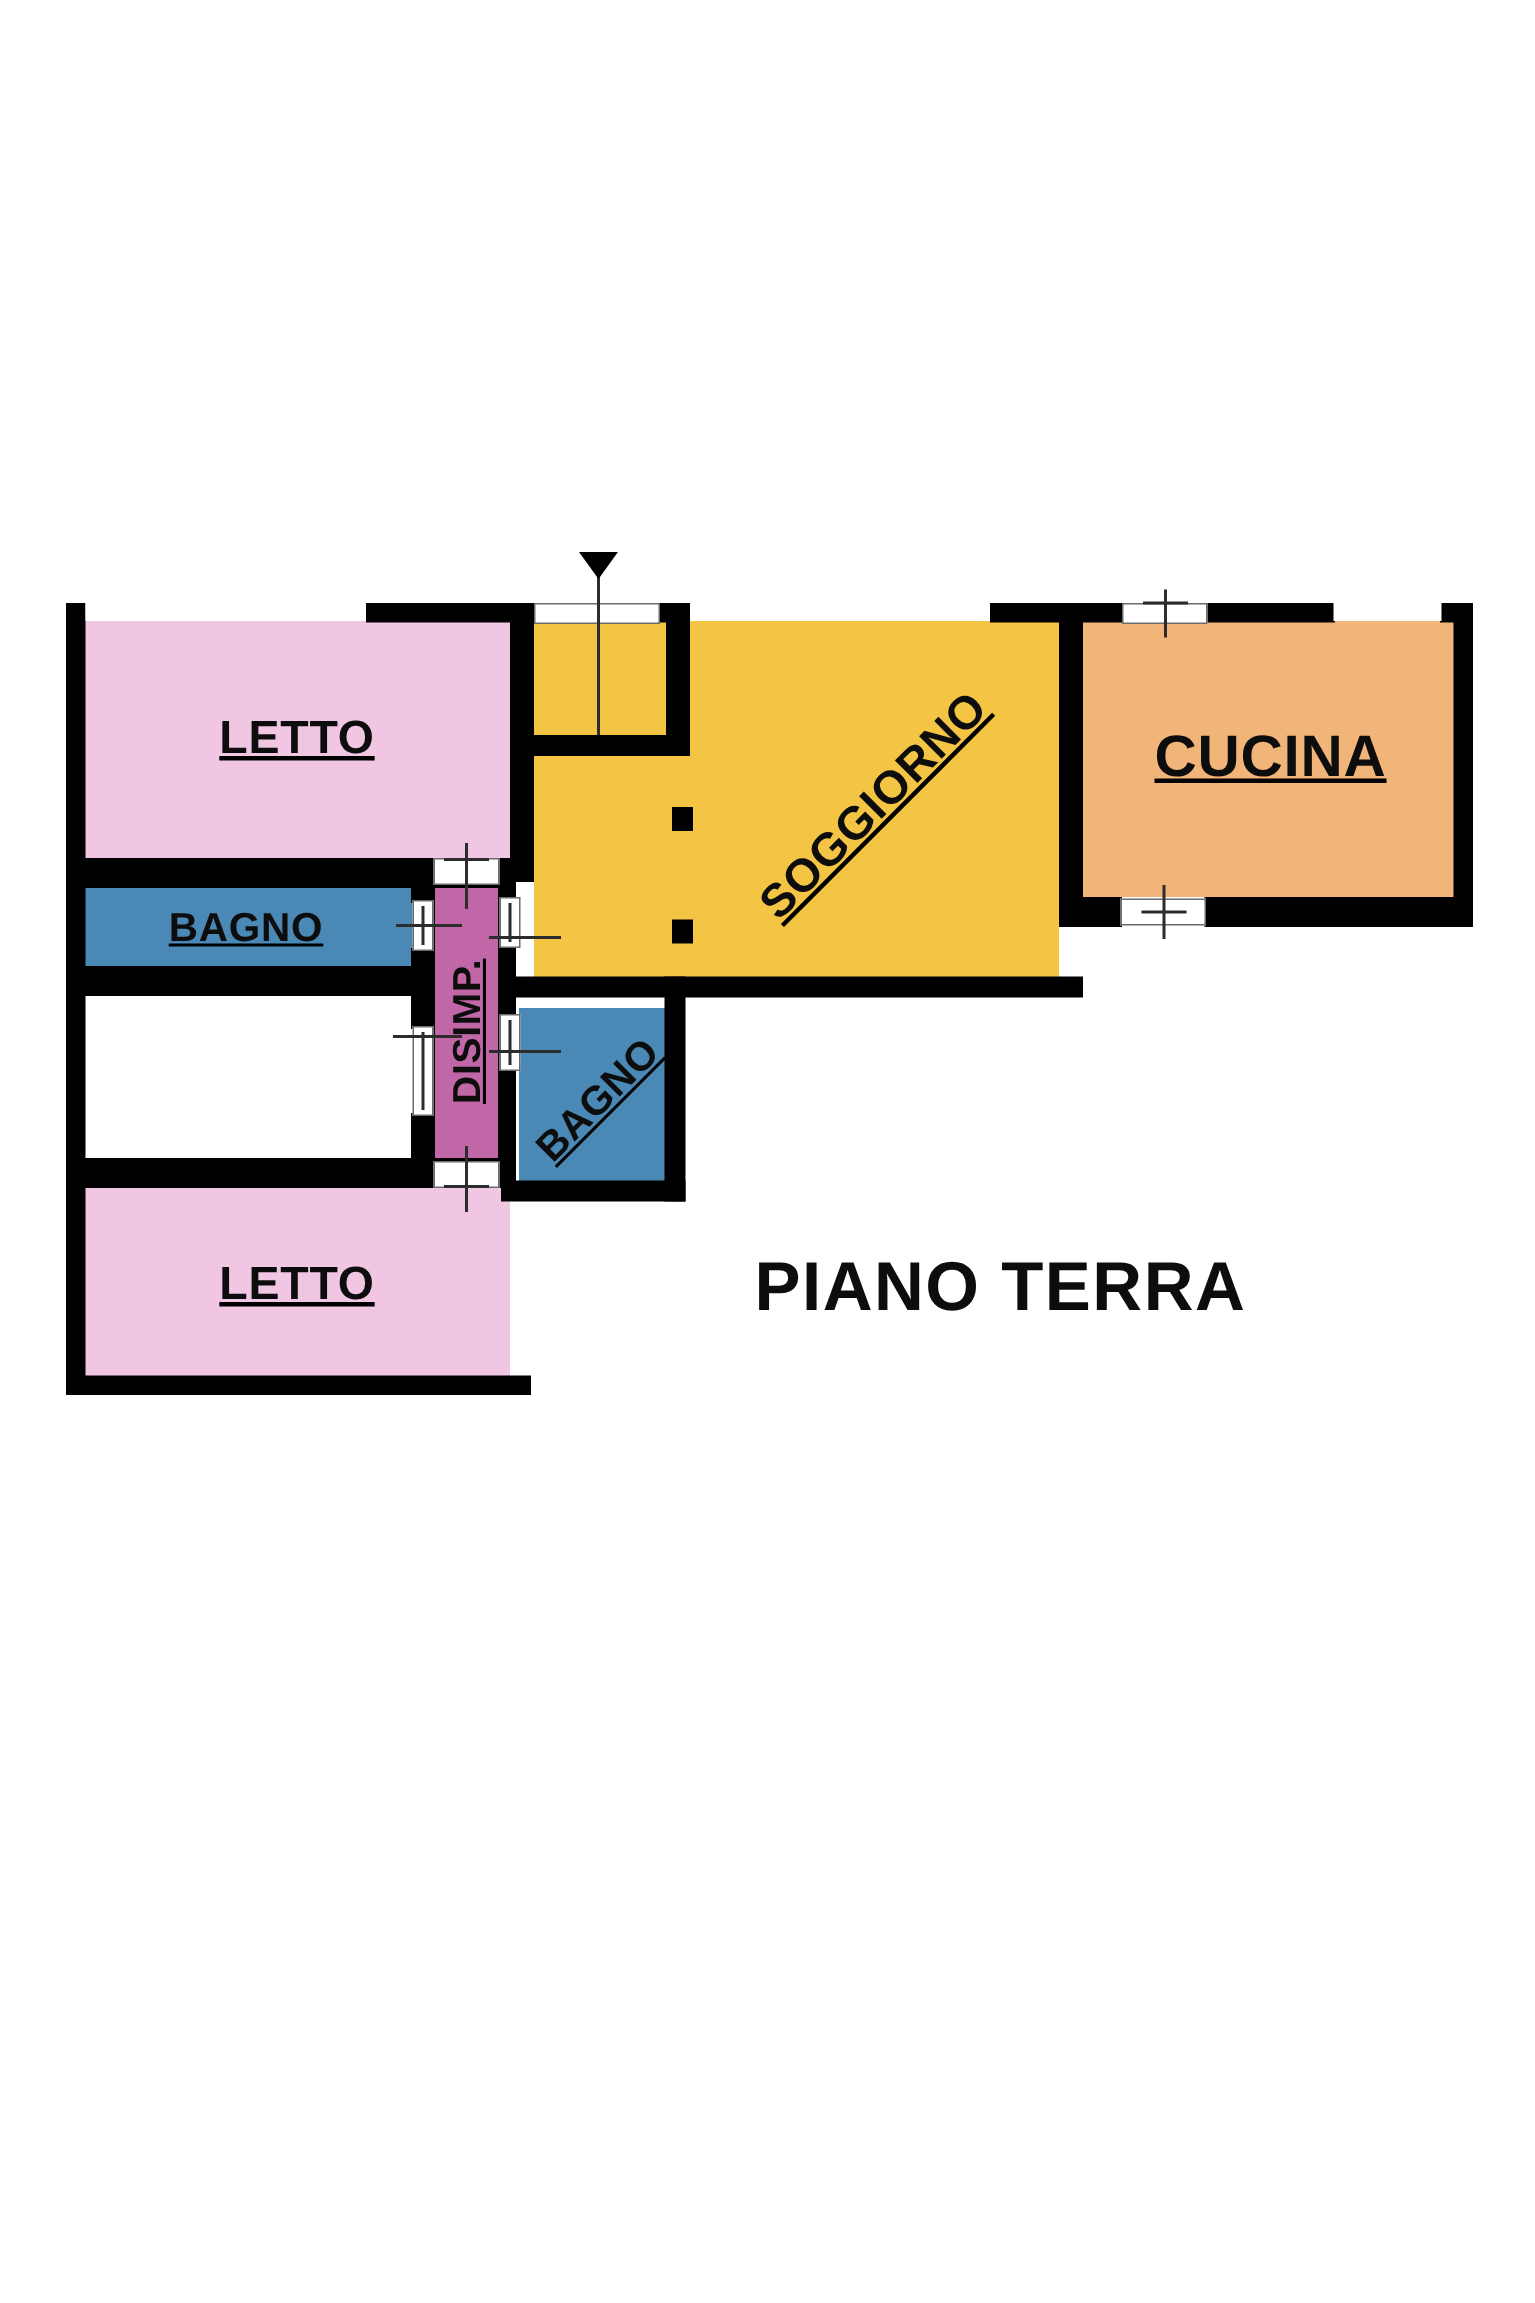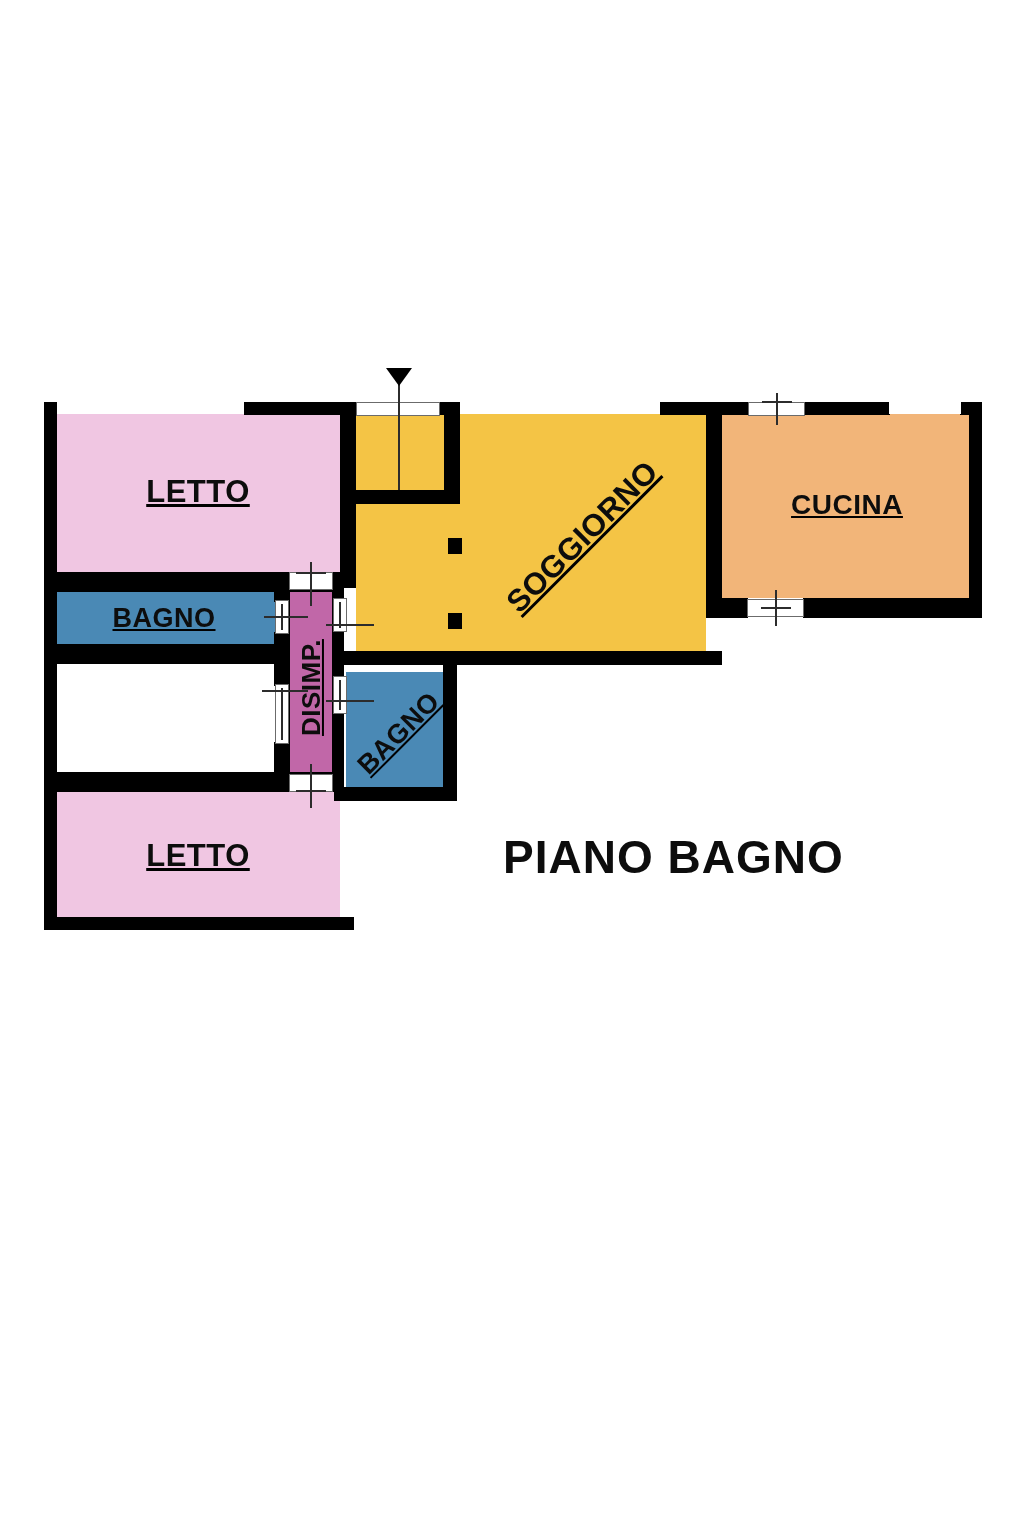--- a/index.html
+++ b/index.html
@@ -86,21 +86,21 @@
     <span class="room-label" style="font-size:27px;">INGR.</span>
   </div>
 
   <div class="room" style="left:356px; top:412px; width:350px; height:251px; background:#f4c445;">
   </div>
   <div class="room" style="left:460px; top:412px; width:246px; height:251px; background:#f4c445;">
     <span class="room-label rot-45" style="font-size:31px;">SOGGIORNO</span>
   </div>
 
   <div class="room" style="left:722px; top:412px; width:250px; height:186px; background:#f2b579;">
-    <span class="room-label" style="font-size:28px;">CUCINA</span>
+    <span class="room-label" style="font-size:39px;">CUCINA</span>
   </div>
 
   <div class="room" style="left:44px; top:592px; width:240px; height:52px; background:#4a89b5;">
     <span class="room-label" style="font-size:27px;">BAGNO</span>
   </div>
 
   <div class="room" style="left:288px; top:586px; width:46px; height:203px; background:#c167a8;">
     <span class="room-label rot-90" style="font-size:26px;">DISIMP.</span>
   </div>
 
@@ -204,15 +204,15 @@
   <div class="tick" style="left:339px; top:602px; width:2px; height:26px;"></div>
 
   <div class="sill" style="left:333px; top:676px; width:14px; height:38px;"></div>
   <div class="tick" style="left:326px; top:700px; width:48px; height:2px;"></div>
   <div class="tick" style="left:339px; top:680px; width:2px; height:30px;"></div>
 
   <div class="sill" style="left:289px; top:774px; width:44px; height:18px;"></div>
   <div class="tick" style="left:310px; top:764px; width:2px; height:44px;"></div>
   <div class="tick" style="left:296px; top:790px; width:30px; height:2px;"></div>
 
-  <div class="plan-title" style="left:503px; top:830px; font-size:46px;">PIANO BAGNO</div>
+  <div class="plan-title" style="left:503px; top:830px; font-size:46px;">PIANO TERRA</div>
 
 </div>
 
 </body></html>

